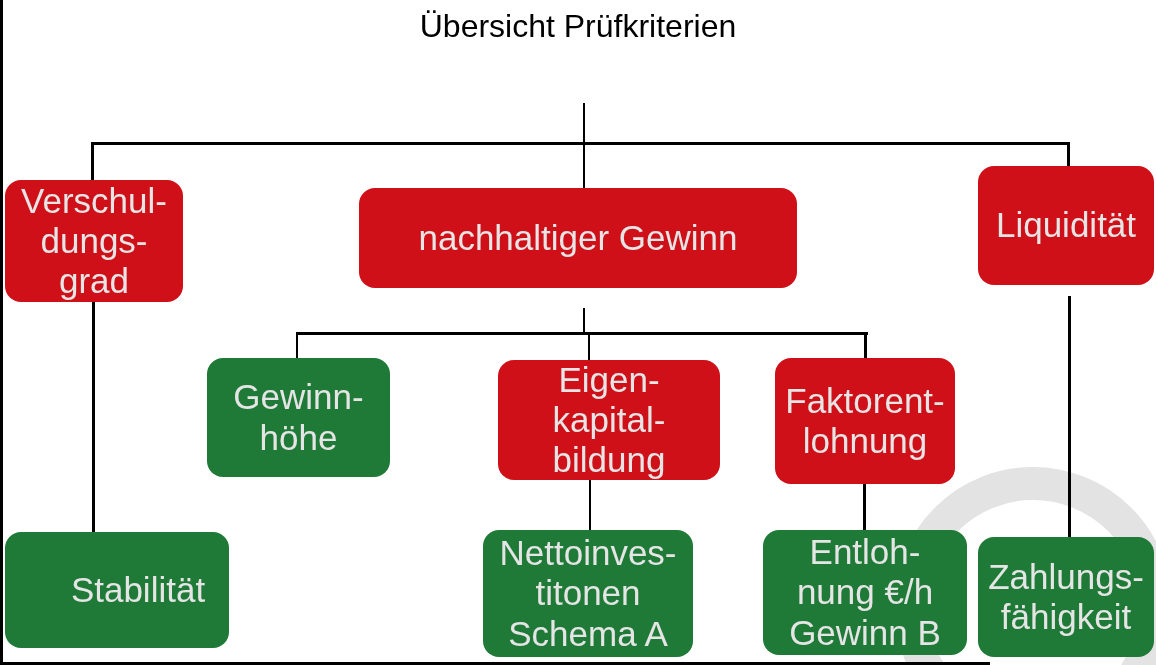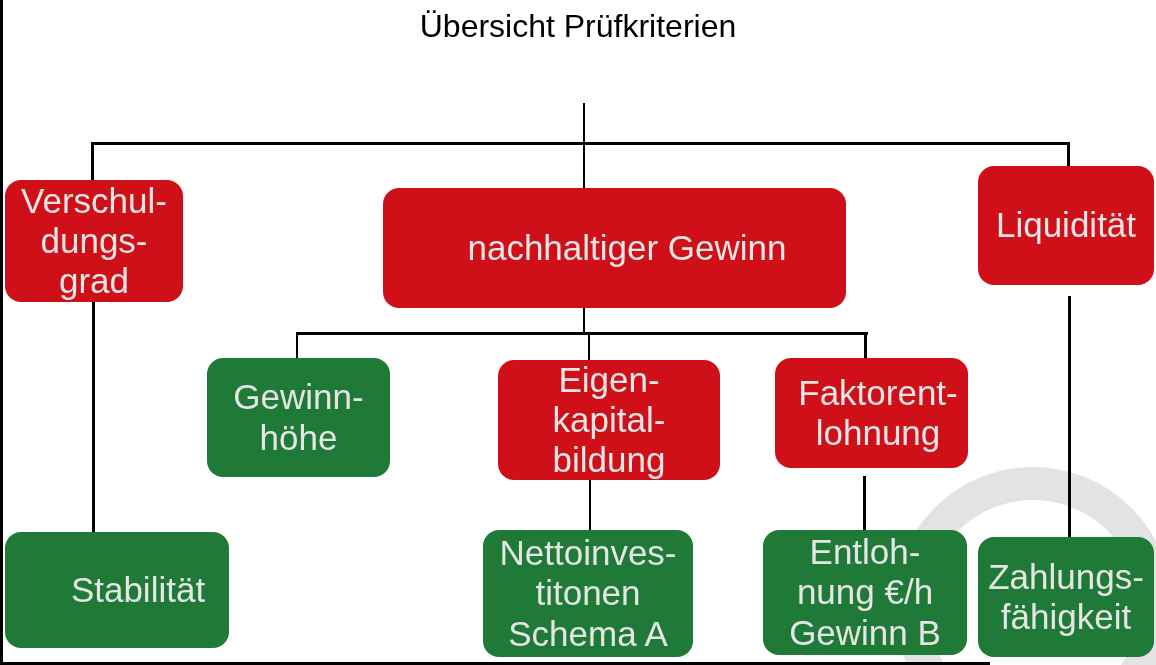--- a/index.html
+++ b/index.html
@@ -44,25 +44,25 @@
   
   .node{
     position:absolute;border-radius:16px;color:#e5e5e5;z-index:2;
     display:flex;align-items:center;justify-content:center;text-align:center;
     font-size:35px;line-height:1.15;white-space:pre-line;
   }
   .red{background:#cf1019;}
   .green{background:#1f7a38;}
 
   #n-verschuldungsgrad{left:5px;  top:180px;width:178px;height:122px;}
-  #n-nachhaltiger     {left:383px;top:188px;width:438px;height:120px;padding-left:25px;}
+  #n-nachhaltiger     {left:359px;top:188px;width:438px;height:100px;}
   #n-liquiditaet      {left:978px;top:166px;width:176px;height:119px;}
   #n-gewinnhoehe      {left:207px;top:358px;width:183px;height:119px;}
   #n-eigenkapital     {left:498px;top:360px;width:222px;height:120px;}
-  #n-faktorent        {left:775px;top:358px;width:180px;height:110px;padding-left:13px;}
+  #n-faktorent        {left:775px;top:358px;width:180px;height:126px;}
   #n-stabilitaet      {left:5px;  top:532px;width:182px;height:116px;padding-left:42px;}
   #n-netto            {left:483px;top:530px;width:210px;height:127px;}
   #n-entloh           {left:763px;top:530px;width:204px;height:125px;}
   #n-zahlung          {left:978px;top:537px;width:176px;height:120px;}
 </style>
 </head>
 <body>
 
 <div id="slide">
 

